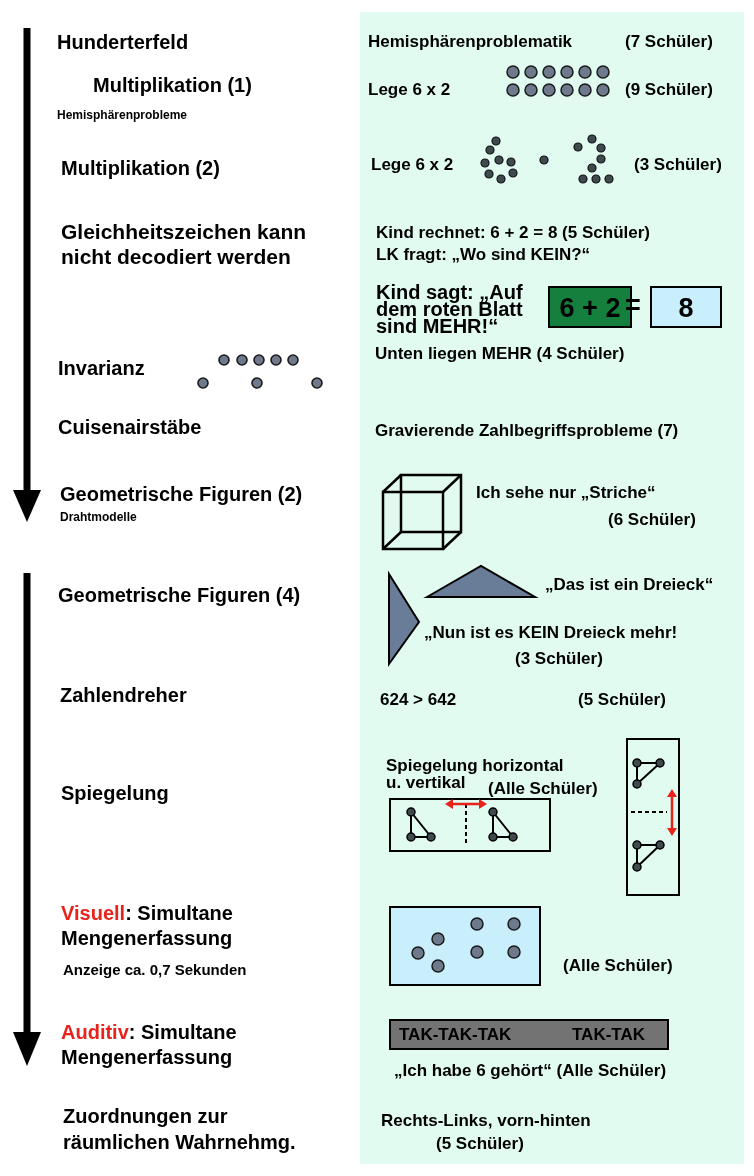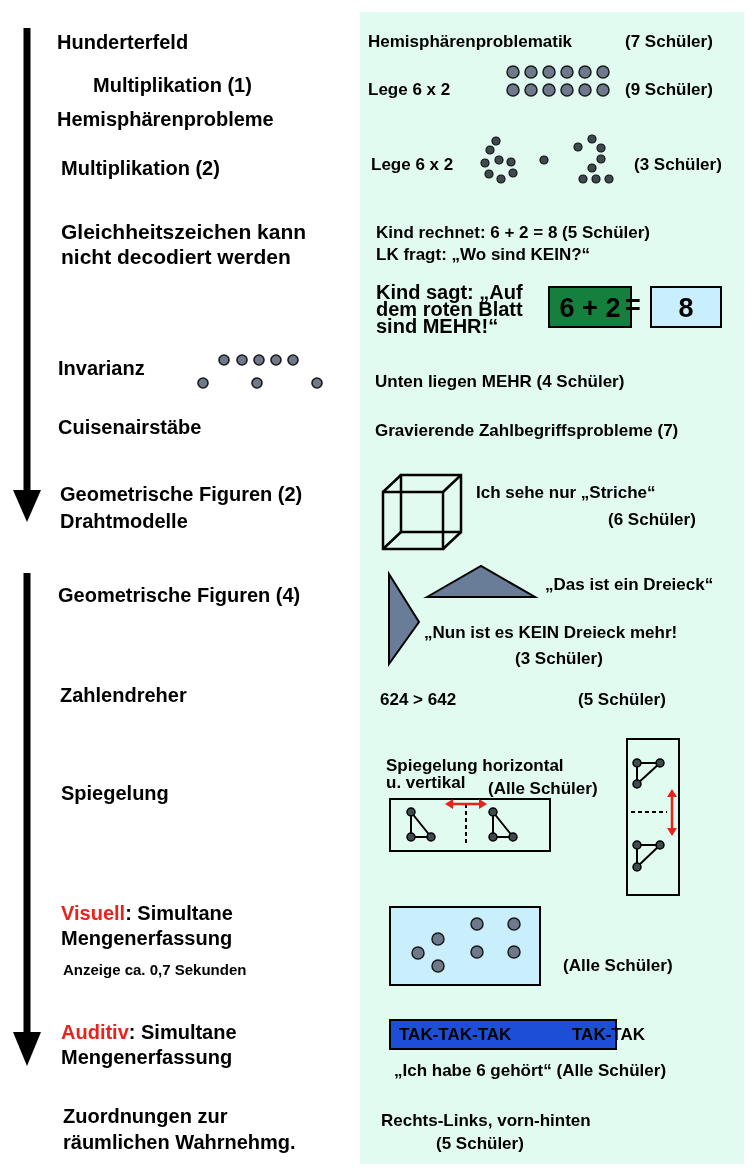--- a/index.html
+++ b/index.html
@@ -2,21 +2,21 @@
 <html><head>
 <meta charset="utf-8">
 <style>
   html, body { margin:0; padding:0; background:#ffffff; }
   body { width:754px; height:1176px; position:relative; overflow:hidden;
          font-family:"Liberation Sans", sans-serif; font-weight:bold; color:#000; }
   .abs { position:absolute; white-space:nowrap; }
   .panel { position:absolute; left:360px; top:12px; width:384px; height:1152px; background:#e2fbf1; }
   .lbl20 { font-size:20px; }
   .lbl21 { font-size:21px; line-height:25px; }
-  .sub16 { font-size:20px; }
+  .sub16 { font-size:12px; }
   .r17 { font-size:17px; }
   .r16 { font-size:20px; line-height:17px; }
   .red { color:#e8231c; }
   .box { position:absolute; border:2px solid #000; box-sizing:border-box; }
   svg { position:absolute; overflow:visible; }
 </style>
 </head>
 <body>
 
 <div class="panel"></div>
@@ -123,21 +123,21 @@
 <div class="abs r16" style="left:376px;top:318px;">sind MEHR!“</div>
 
 <div class="box" style="left:548px;top:286px;width:84px;height:42px;background:#15803d;">
   <div style="position:absolute;left:0;right:0;top:5px;text-align:center;font-size:27px;">6 + 2</div>
 </div>
 <div class="abs" style="left:625px;top:290px;font-size:27px;">=</div>
 <div class="box" style="left:650px;top:286px;width:72px;height:42px;background:#c9eefc;">
   <div style="position:absolute;left:0;right:0;top:5px;text-align:center;font-size:27px;">8</div>
 </div>
 
-<div class="abs r17" style="left:375px;top:372px;text-align:right;">Unten liegen MEHR   (4 Schüler)</div>
+<div class="abs r17" style="left:375px;top:344px;text-align:right;">Unten liegen MEHR   (4 Schüler)</div>
 <div class="abs r17" style="left:375px;top:421px;">Gravierende Zahlbegriffsprobleme   (7)</div>
 
 <svg style="left:380px;top:472px;" width="90" height="80">
   <g fill="none" stroke="#000" stroke-width="2.5">
     <rect x="3" y="20" width="60" height="57"></rect>
     <rect x="21" y="3" width="60" height="57"></rect>
     <line x1="3" y1="20" x2="21" y2="3"></line>
       <line x1="63" y1="20" x2="81" y2="3"></line>
     <line x1="3" y1="77" x2="21" y2="60"></line>
       <line x1="63" y1="77" x2="81" y2="60"></line>
@@ -215,20 +215,20 @@
         <circle cx="47" cy="58" r="6"></circle>
       <circle cx="86" cy="16" r="6"></circle>
         <circle cx="86" cy="44" r="6"></circle>
         <circle cx="123" cy="16" r="6"></circle>
         <circle cx="123" cy="44" r="6"></circle>
     </g>
   </svg>
 </div>
 <div class="abs r17" style="left:563px;top:956px;">(Alle Schüler)</div>
 
-<div class="box" style="left:389px;top:1019px;width:228px;height:31px;background:#1d4ed8;">
+<div class="box" style="left:389px;top:1019px;width:280px;height:31px;background:#737373;">
   <span class="abs r17" style="left:8px;top:4px;">TAK-TAK-TAK</span>
   <span class="abs r17" style="left:181px;top:4px;">TAK-TAK</span>
 </div>
 <div class="abs r17" style="left:394px;top:1061px;">„Ich habe 6 gehört“  (Alle Schüler)</div>
 
 <div class="abs r17" style="left:381px;top:1111px;">Rechts-Links, vorn-hinten</div>
 <div class="abs r17" style="left:436px;top:1134px;">(5 Schüler)</div>
 
 </body></html>

